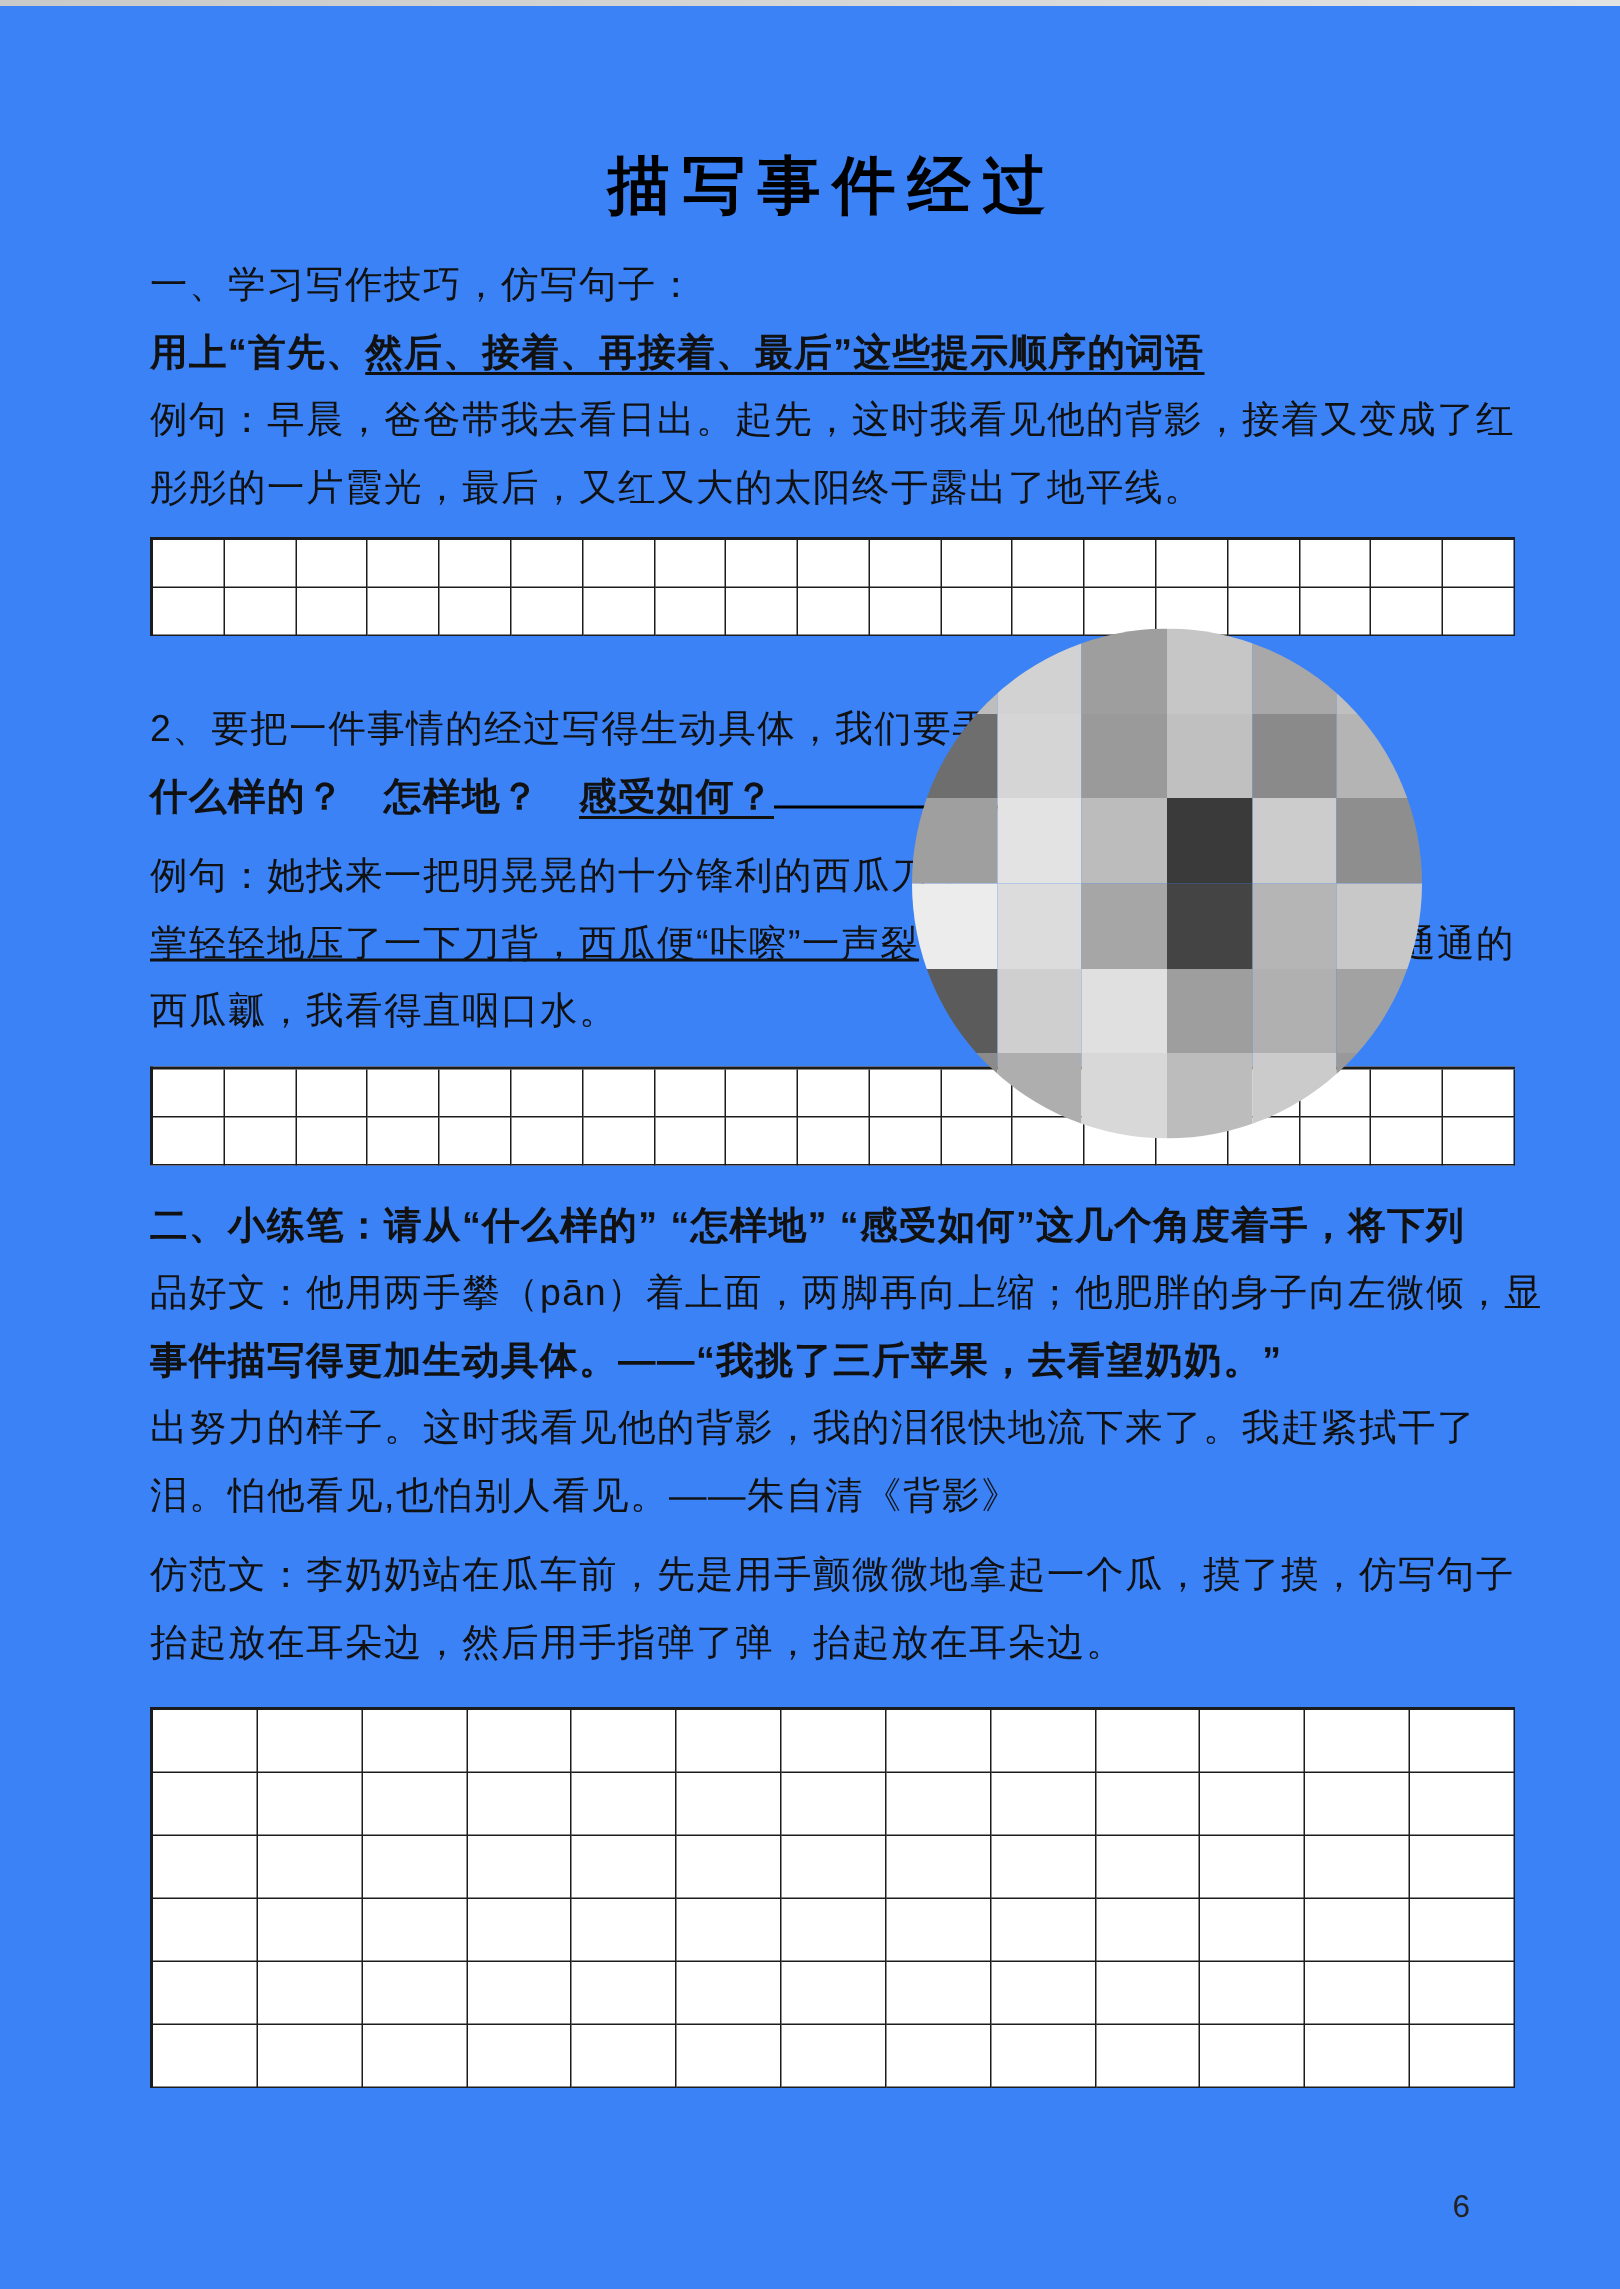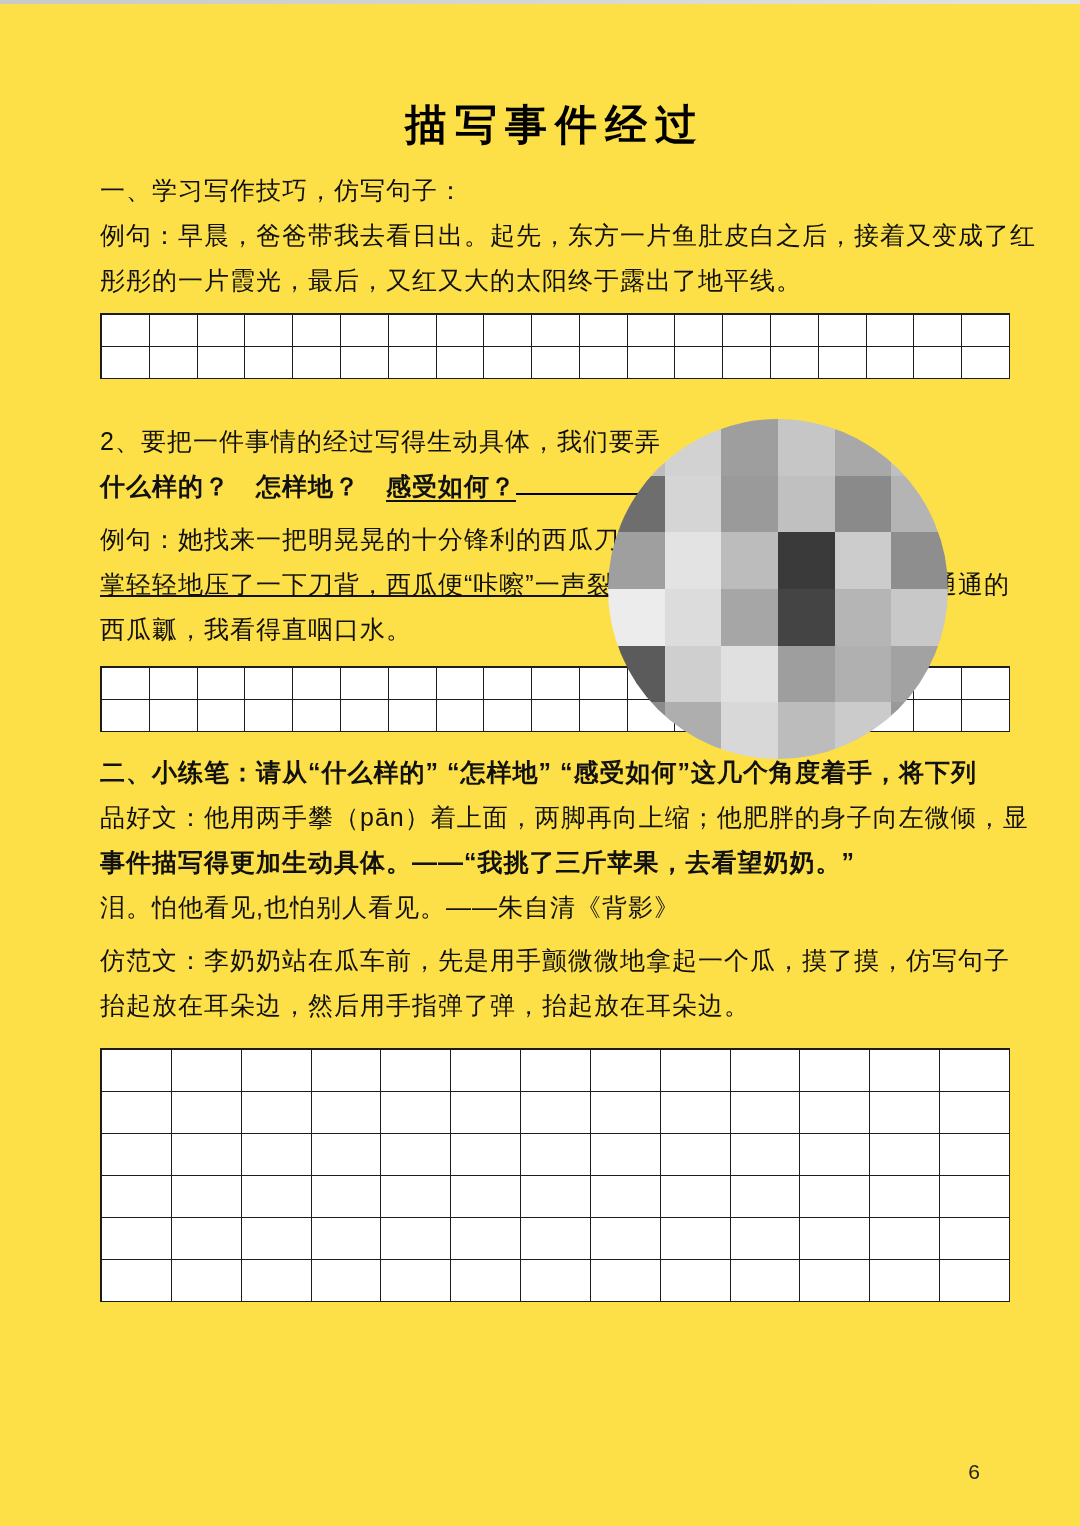--- a/index.html
+++ b/index.html
@@ -1,21 +1,21 @@
 <!DOCTYPE html>
 <html><head>
 <meta charset="utf-8">
 <style>
   * { margin: 0; padding: 0; box-sizing: border-box; }
   html, body { background: #ffffff; }
   .page {
     position: relative;
     width: 1080px;
     height: 1526px;
-    background: #fde047;
+    background: #3b82f6;
     overflow: hidden;
     font-family: "Liberation Sans", sans-serif;
     color: #111111;
   }
   .top-edge {
     position: absolute; top: 0; left: 0;
     width: 100%; height: 4px;
     background: linear-gradient(to right, #c9c9c9, #e3e3e3);
   }
   .content {
@@ -106,22 +106,23 @@
 <div class="page">
   <div class="top-edge"></div>
 
   <div class="content">
 
     <h1 class="doc-title">描写事件经过</h1>
 
     <p class="line mt-md">一、学习写作技巧，仿写句子：</p>
 
 
-
-    <p class="line">例句：早晨，爸爸带我去看日出。起先，东方一片鱼肚皮白之后，接着又变成了红</p>
+    <p class="line bold"><span>用上“首先、</span><span class="underlined">然后、接着、再接着、最后”这些提示顺序的词语</span></p>
+
+    <p class="line">例句：早晨，爸爸带我去看日出。起先，这时我看见他的背影，接着又变成了红</p>
     <p class="line">彤彤的一片霞光，最后，又红又大的太阳终于露出了地平线。</p>
 
     <div class="char-grid grid-small grid1" style="grid-template-columns: repeat(19, 1fr);">
         <div class="grid-cell"></div>
         <div class="grid-cell"></div>
         <div class="grid-cell"></div>
         <div class="grid-cell"></div>
         <div class="grid-cell"></div>
         <div class="grid-cell"></div>
         <div class="grid-cell"></div>
@@ -204,20 +205,21 @@
         <div class="grid-cell"></div>
         <div class="grid-cell"></div>
         <div class="grid-cell"></div>
         <div class="grid-cell"></div>
       </div>
 
     <p class="line bold mt-md">二、小练笔：请从“什么样的” “怎样地” “感受如何”这几个角度着手，将下列</p>
     <p class="line">品好文：他用两手攀（pān）着上面，两脚再向上缩；他肥胖的身子向左微倾，显</p>
 
     <p class="line bold">事件描写得更加生动具体。——“我挑了三斤苹果，去看望奶奶。”</p>
+    <p class="line">出努力的样子。这时我看见他的背影，我的泪很快地流下来了。我赶紧拭干了</p>
     <p class="line">泪。怕他看见,也怕别人看见。——朱自清《背影》</p>
 
     <p class="line mt-sm">仿范文：李奶奶站在瓜车前，先是用手颤微微地拿起一个瓜，摸了摸，仿写句子</p>
     <p class="line">抬起放在耳朵边，然后用手指弹了弹，抬起放在耳朵边。</p>
 
     <div class="char-grid grid-large grid3" style="grid-template-columns: repeat(13, 1fr);">
         <div class="grid-cell"></div>
         <div class="grid-cell"></div>
         <div class="grid-cell"></div>
         <div class="grid-cell"></div>

